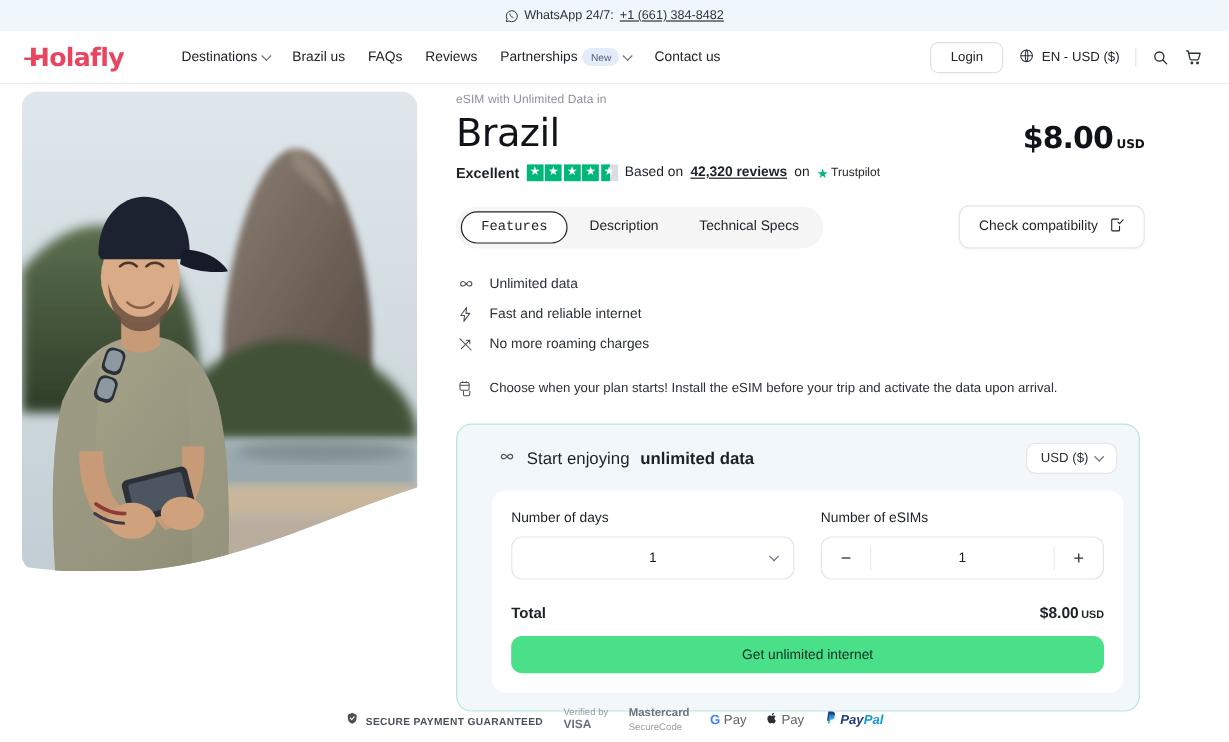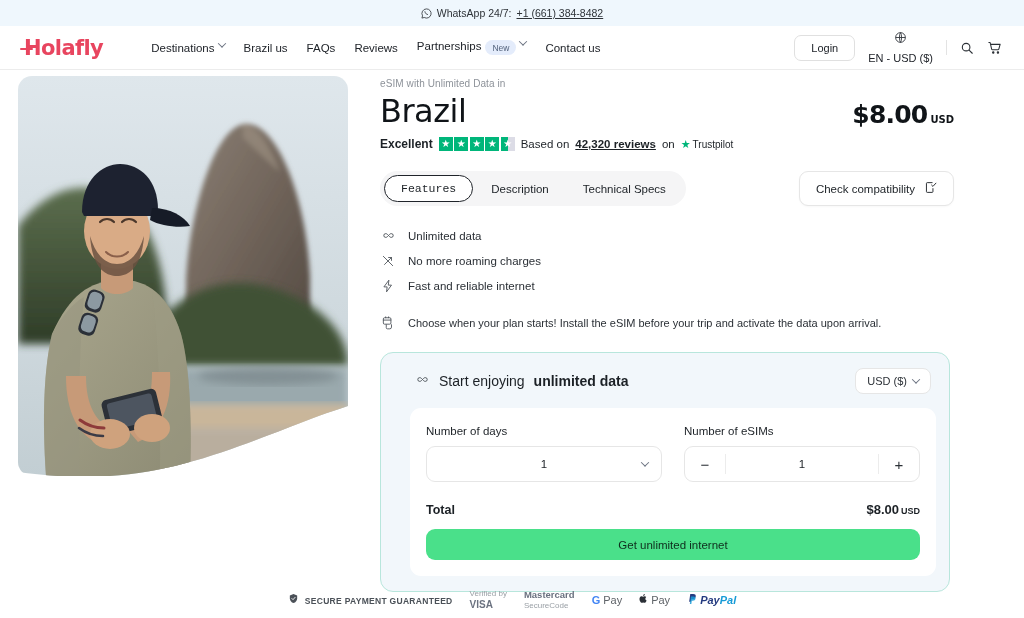--- a/index.html
+++ b/index.html
@@ -46,21 +46,21 @@
     background: #e8455f;
     border-radius: 2px;
   }
   .nav {
     display: flex; align-items: center;
     gap: 19px;
     margin-left: 48px;
   }
   .nav-item {
     font-size: 11.5px; color: #20242a;
-    display: flex; align-items: flex-start; gap: 4px;
+    display: flex; align-items: center; gap: 4px;
     cursor: pointer; white-space: nowrap;
   }
   .caret {
     display: inline-block;
     width: 6px; height: 6px;
     border-right: 1.2px solid #6b7280;
     border-bottom: 1.2px solid #6b7280;
     transform: rotate(45deg) translate(-1px,-1px);
   }
   .badge-new {
@@ -75,21 +75,21 @@
   .login-btn {
     border: 1px solid #e0e0e0;
     border-radius: 7px;
     padding: 6px 16px;
     font-size: 11px; color: #20242a;
     background: #fff; cursor: pointer;
     font-family: "Liberation Sans", sans-serif;
   }
   .locale {
     display: flex; align-items: center; gap: 6px;
-    font-size: 11px; color: #20242a; cursor: pointer; flex-direction: column;
+    font-size: 11px; color: #20242a; cursor: pointer;
   }
   .divider-v { width: 1px; height: 15px; background: #e3e3e3; }
   .icon-btn { cursor: pointer; display: flex; align-items: center; }
 
   
   .page { display: flex; height: 548px; position: relative; }
 
   
   .hero {
     width: 330px; height: 400px;
@@ -496,33 +496,33 @@
         <span class="ic">
           <svg width="15" height="15" viewBox="0 0 24 24" fill="none" stroke="#4b5158" stroke-width="1.5">
             <path d="M7.5 9a3 3 0 100 6c2.2 0 3-1.6 4.5-3s2.3-3 4.5-3a3 3 0 110 6c-2.2 0-3-1.6-4.5-3S9.7 9 7.5 9z"></path>
           </svg>
         </span>
         <span>Unlimited data</span>
       </div>
       <div class="feature">
         <span class="ic">
           <svg width="14" height="14" viewBox="0 0 24 24" fill="none" stroke="#4b5158" stroke-width="1.5">
+            <path d="M13.5 2L5 13.5h5.5L9.5 22 18 10.5h-5.5z" stroke-linejoin="round"></path>
+          </svg>
+        </span>
+        <span>Fast and reliable internet</span>
+      </div>
+      <div class="feature">
+        <span class="ic">
+          <svg width="14" height="14" viewBox="0 0 24 24" fill="none" stroke="#4b5158" stroke-width="1.5">
             <path d="M6 18L18 6M13 6h5v5" stroke-linecap="round" stroke-linejoin="round"></path>
             <path d="M4 4l16 16" stroke-linecap="round"></path>
           </svg>
         </span>
         <span>No more roaming charges</span>
-      </div>
-      <div class="feature">
-        <span class="ic">
-          <svg width="14" height="14" viewBox="0 0 24 24" fill="none" stroke="#4b5158" stroke-width="1.5">
-            <path d="M13.5 2L5 13.5h5.5L9.5 22 18 10.5h-5.5z" stroke-linejoin="round"></path>
-          </svg>
-        </span>
-        <span>Fast and reliable internet</span>
       </div>
     </div>
 
     <div class="note">
       <span class="ic">
         <svg width="14" height="14" viewBox="0 0 24 24" fill="none" stroke="#4b5158" stroke-width="1.5">
           <rect x="4" y="3" width="13" height="11" rx="2"></rect>
           <path d="M8 3V1.5M13 3V1.5M4 7h13" stroke-linecap="round"></path>
           <path d="M9 15v5a2 2 0 002 2h4a3 3 0 003-3v-4" stroke-linecap="round" stroke-linejoin="round"></path>
         </svg>

